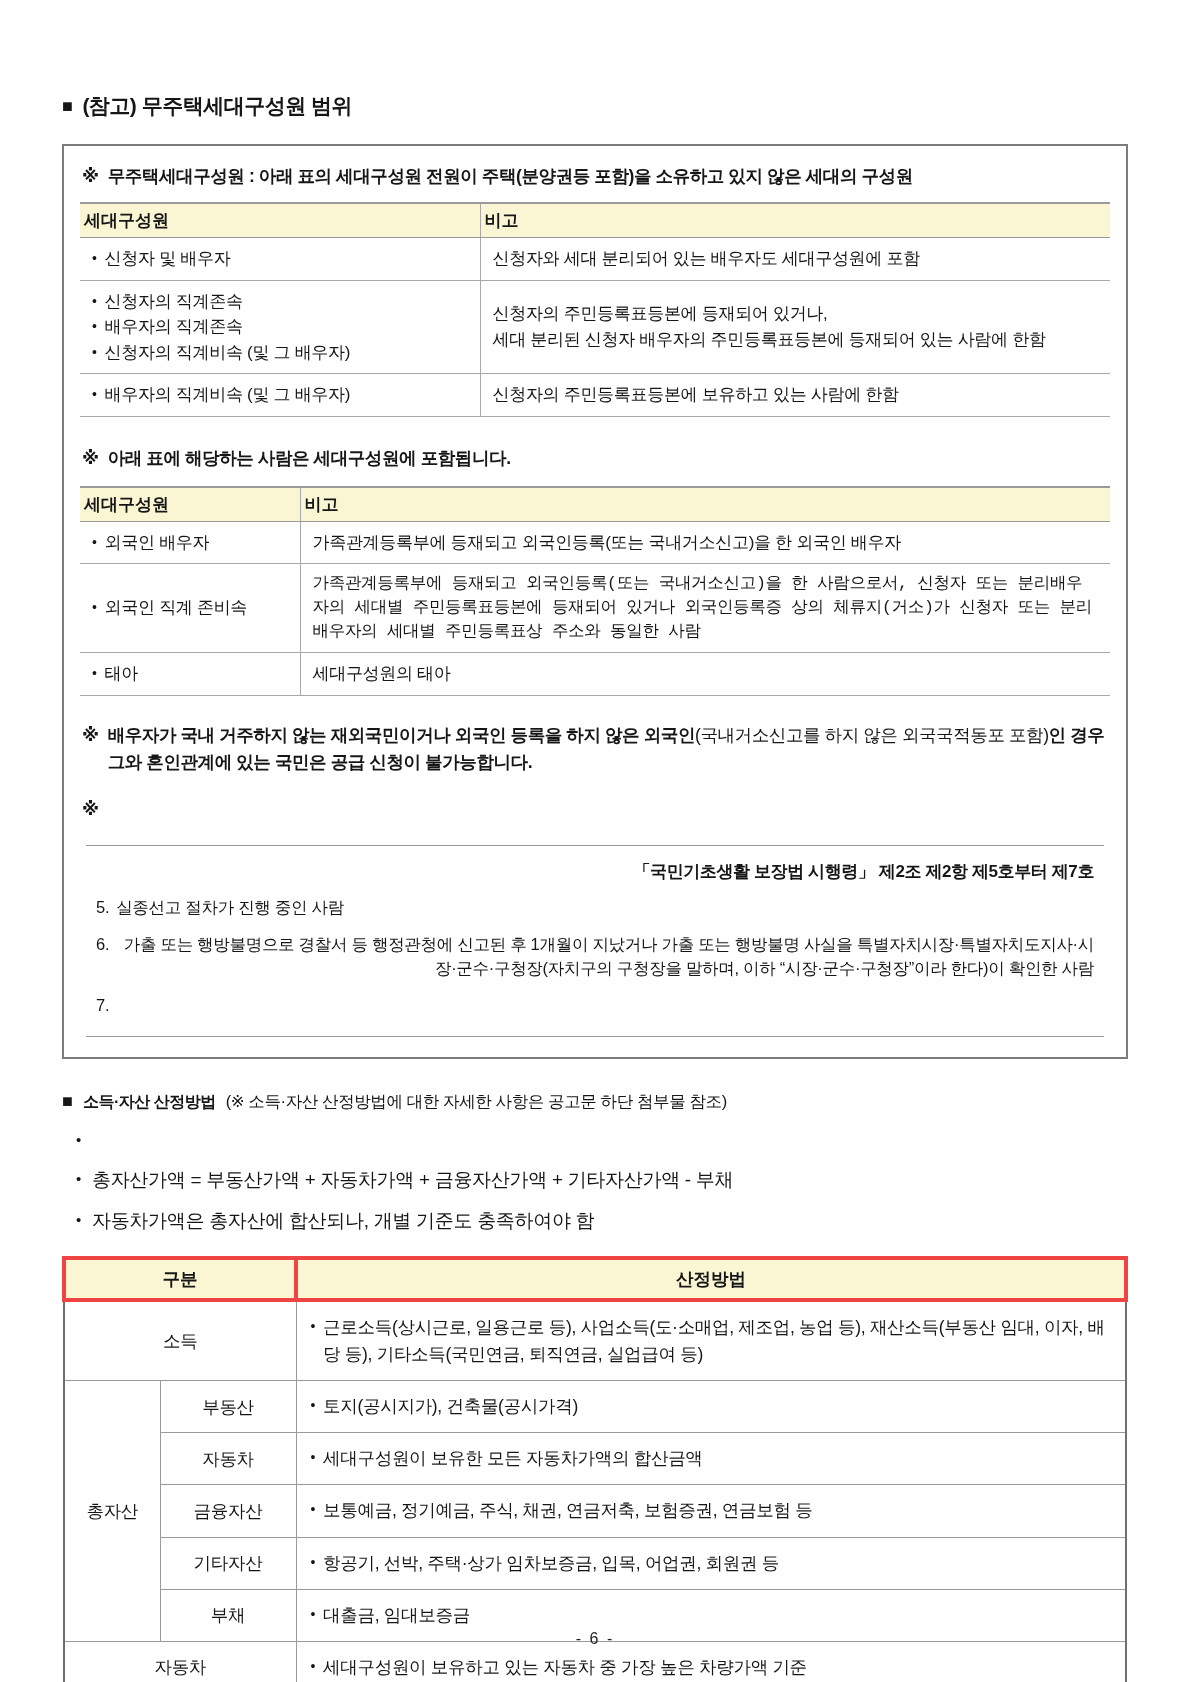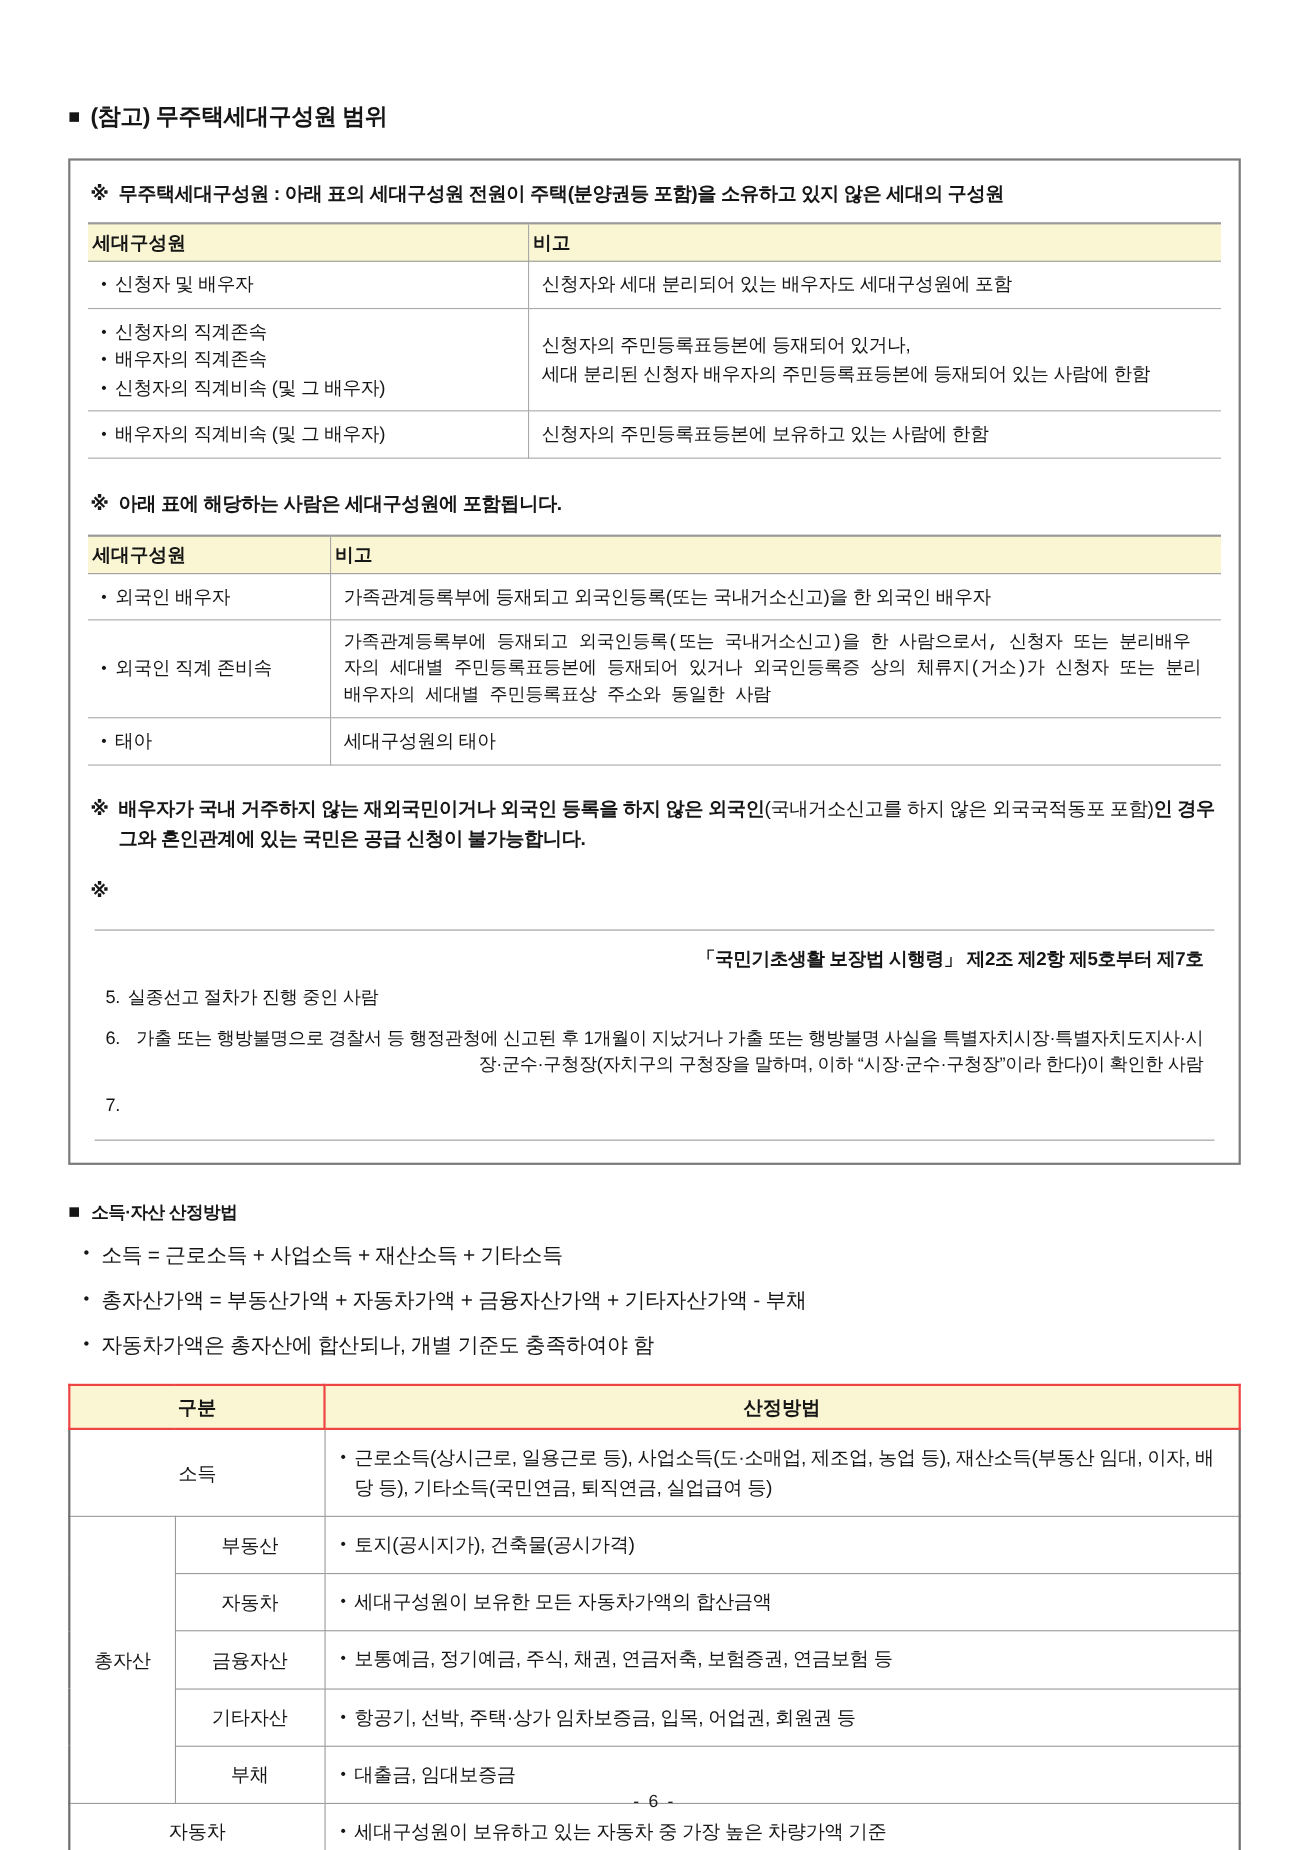--- a/index.html
+++ b/index.html
@@ -48,21 +48,21 @@
   
   .sec2-head { display:flex; align-items:baseline; gap:10px; margin-top:32px; }
   .sec2-head .sq { font-size:18px; font-weight:bold; }
   .sec2-head .t { font-size:16px; font-weight:bold; letter-spacing:-0.5px; }
   .sec2-head .s { font-size:16.5px; letter-spacing:-0.4px; }
   .bullets { margin:10px 0 0 14px; }
   .bullet-line { display:flex; gap:11px; font-size:19px; letter-spacing:-0.3px; margin-top:15px; }
   .bullet-line .bu { font-size:15px; line-height:1.6; }
 
   table.t3 { border-collapse:collapse; width:100%; margin-top:22px; border:2px solid #6e6e6e; }
-  .t3 th { background:#faf6d3; font-size:17.5px; font-weight:bold; text-align:center; padding:7px 4px; border:2px solid #ef4444; }
+  .t3 th { background:#faf6d3; font-size:17.5px; font-weight:bold; text-align:center; padding:7px 4px; border:4px solid #ef4444; }
   .t3 td { border:1px solid #9a9a9a; font-size:17.5px; letter-spacing:-0.3px; }
   .t3 .lab { text-align:center; padding:0 4px; }
   .t3 .g1 { width:96px; }
   .t3 .g2 { width:136px; }
   .t3 .desc { padding:12px 14px; line-height:1.55; }
 
   .page-no { position:absolute; bottom:34px; left:0; width:100%; text-align:center; font-size:16px; letter-spacing:2px; color:#222; }
 </style>
 </head>
 <body>
@@ -203,26 +203,26 @@
         </div>
         <div class="law-item">
           <span class="no">7.</span>
         </div>
       </div>
     </div>
 
     <div class="sec2-head">
       <span class="sq">■</span>
       <span class="t">소득·자산 산정방법</span>
+      <span class="s">(※ 소득·자산 산정방법에 대한 자세한 사항은 공고문 하단 첨부물 참조)</span>
     </div>
 
     <div class="bullets">
       <div class="bullet-line">
         <span class="bu">•</span>
-        <span>소득 = 근로소득 + 사업소득 + 재산소득 + 기타소득</span>
       </div>
       <div class="bullet-line">
         <span class="bu">•</span>
         <span>총자산가액 = 부동산가액 + 자동차가액 + 금융자산가액 + 기타자산가액 - 부채</span>
       </div>
       <div class="bullet-line">
         <span class="bu">•</span>
         <span>자동차가액은 총자산에 합산되나, 개별 기준도 충족하여야 함</span>
       </div>
     </div>

